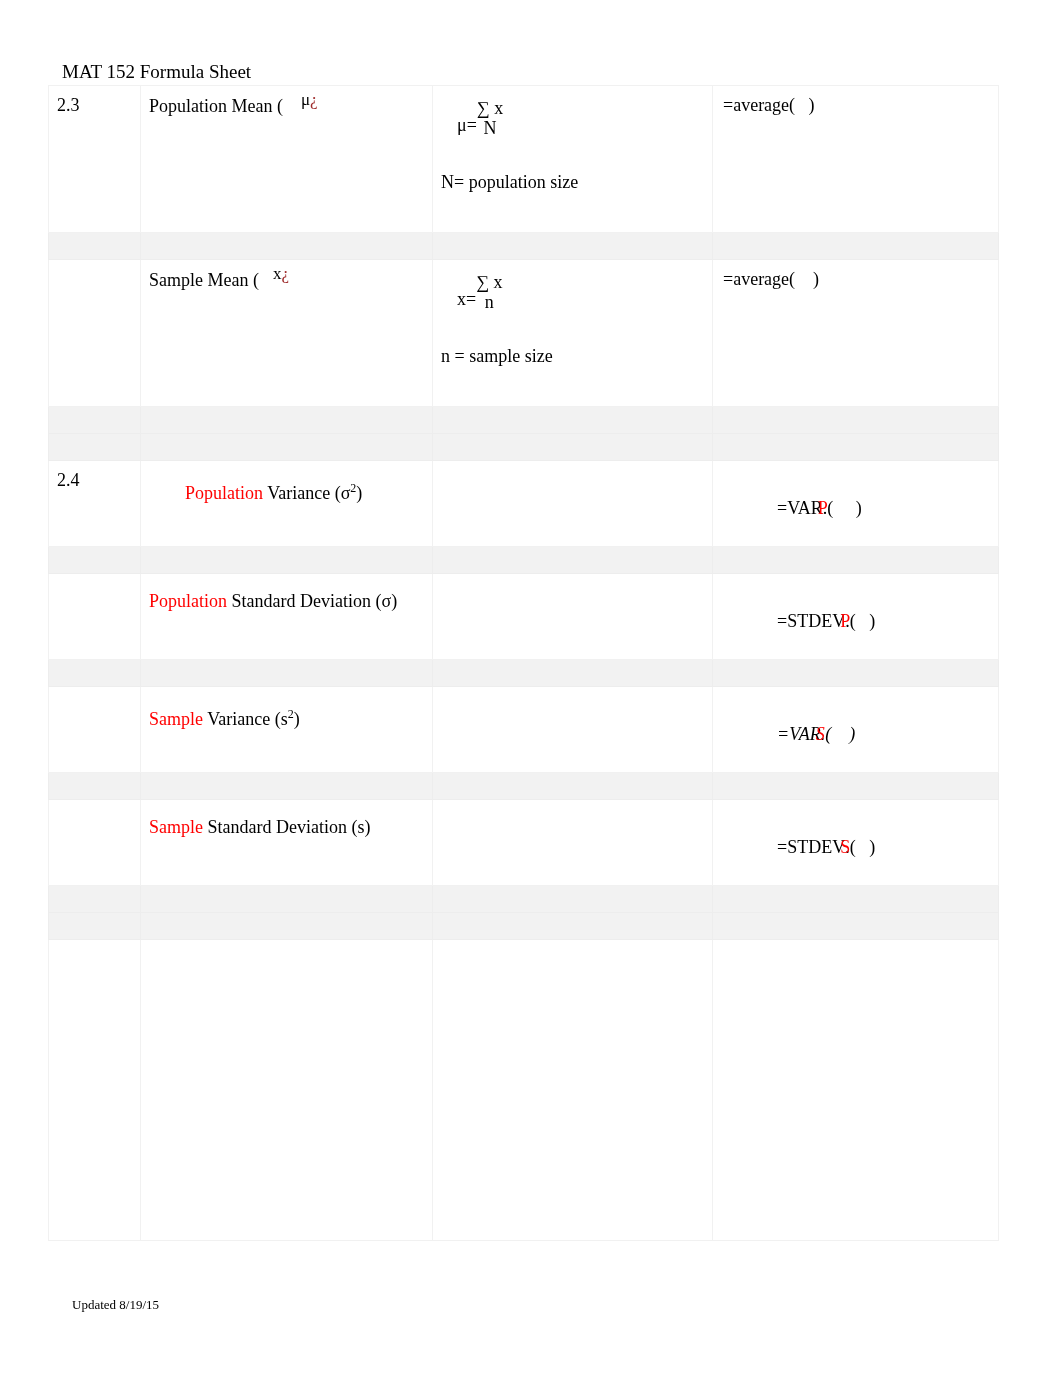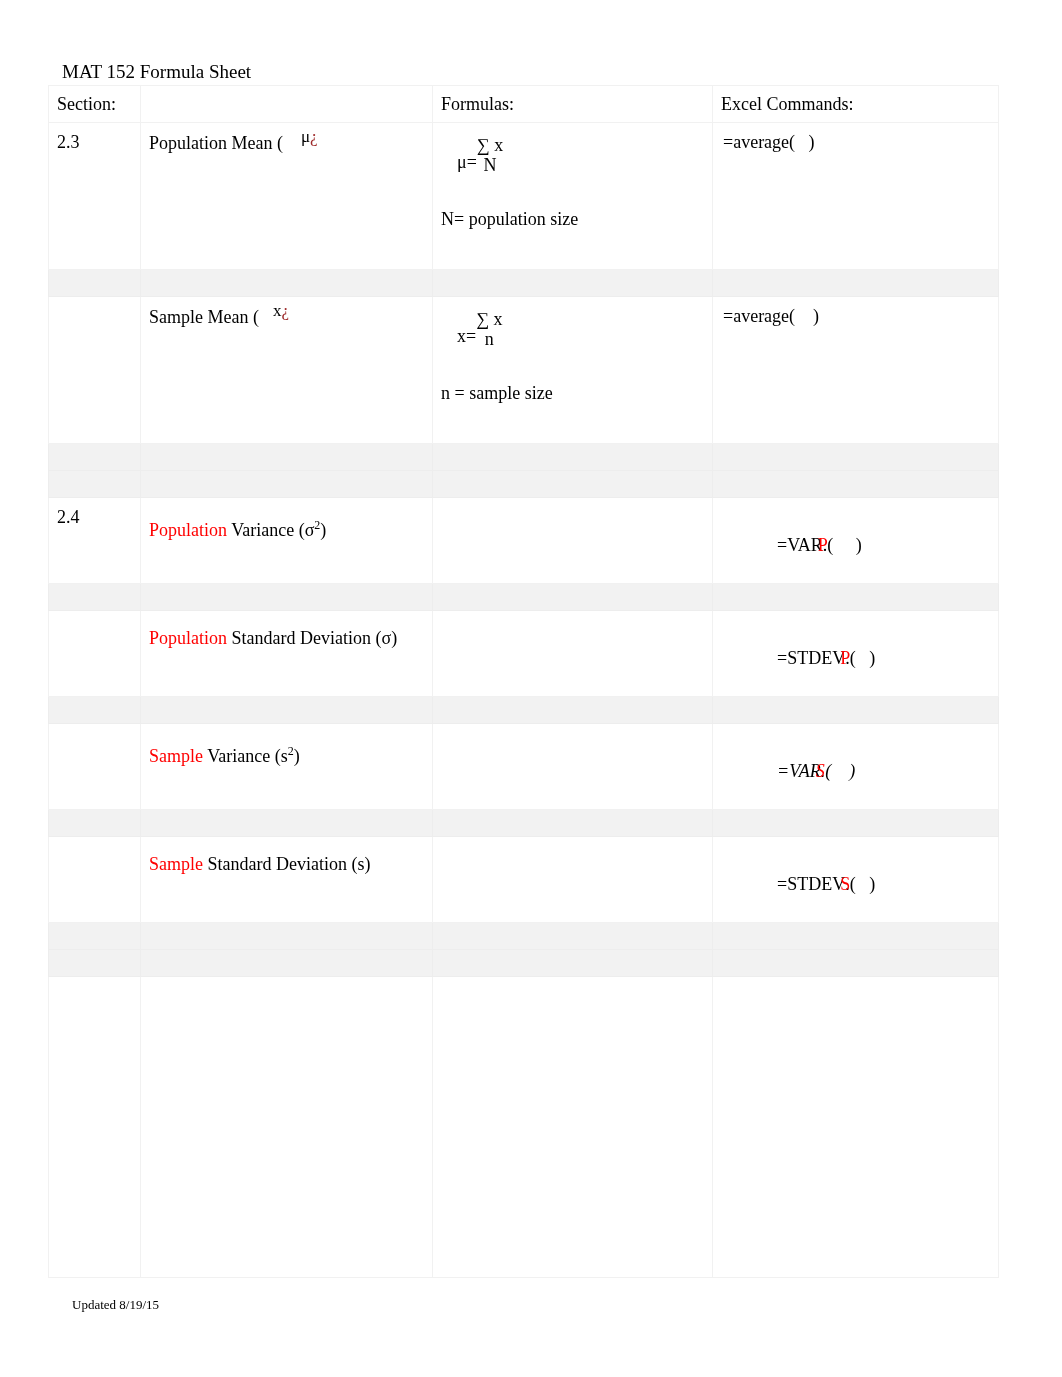--- a/index.html
+++ b/index.html
@@ -145,34 +145,20 @@
 
   <table class="sheet">
     <colgroup>
       <col class="c-section">
       <col class="c-name">
       <col class="c-formula">
       <col class="c-excel">
     </colgroup>
     <tbody>
 
-      <tr>
-        <td>
-          <div class="cellpad-hdr">Section:</div>
-        </td>
-        <td>
-          <div class="cellpad-hdr">&nbsp;</div>
-        </td>
-        <td>
-          <div class="cellpad-hdr">Formulas:</div>
-        </td>
-        <td>
-          <div class="cellpad-hdr">Excel Commands:</div>
-        </td>
-      </tr>
 
       <tr class="tall">
         <td>
           <div class="sec-num">2.3</div>
         </td>
         <td>
           <div class="cellpad label-txt">
             <span>Population Mean (</span><span class="raised"><span>μ</span><span class="darkred">¿</span></span>
           </div>
         </td>
@@ -263,21 +249,21 @@
         <td>
             <div class="cellpad"></div>
           </td>
       </tr>
 
       <tr class="mid">
         <td>
           <div class="sec-num">2.4</div>
         </td>
         <td>
-          <div class="cellpad label-txt" style="padding-top:16px;">
+          <div class="cellpad label-txt" style="padding-top:16px;margin-left:36px;">
             <span class="red">Population</span><span> Variance (σ</span><span class="sub">2</span><span>)</span>
           </div>
         </td>
         <td>
           <div class="cellpad"></div>
         </td>
         <td>
           <div class="excel-cmd" style="padding-top:16px;">
             <span>=VAR</span><span class="ov"><span>P</span></span><span>.(     )</span>
           </div>

